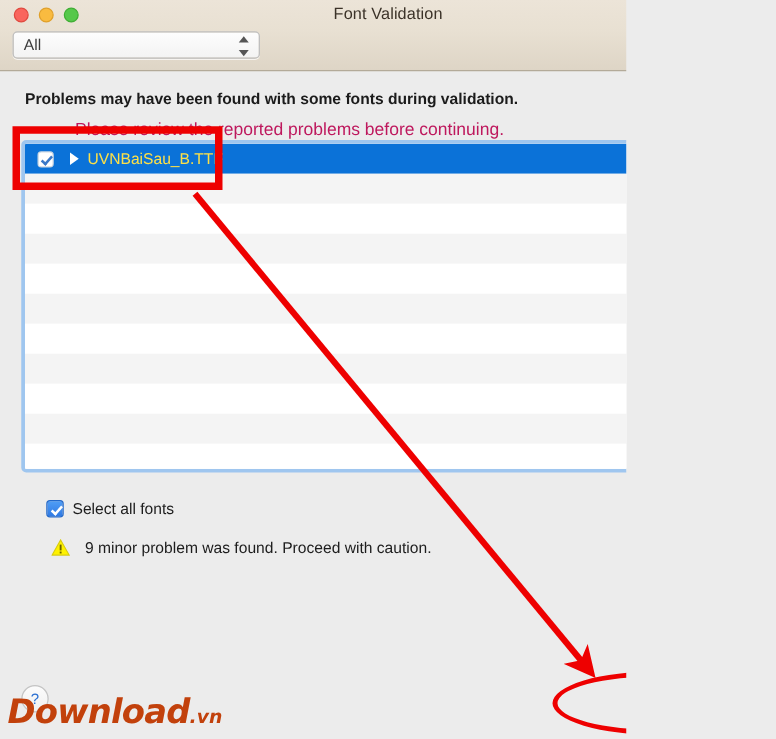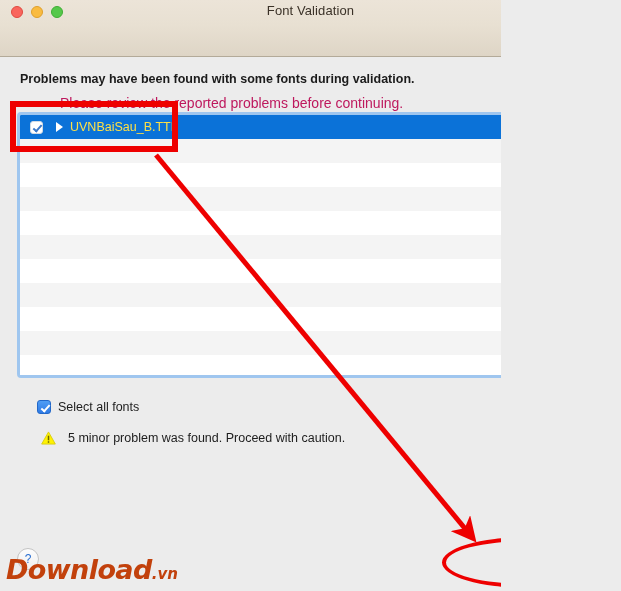--- a/index.html
+++ b/index.html
@@ -338,20 +338,27 @@
 <div class="window">
 
   <div class="titlebar">
     <div class="traffic-lights">
       <div class="tl tl-close"></div>
       <div class="tl tl-min"></div>
       <div class="tl tl-max"></div>
     </div>
     <div class="window-title">Font Validation</div>
 
+    <div class="popup-button">
+      <span class="popup-label">All</span>
+      <span class="popup-stepper">
+        <span class="chev chev-up"></span>
+        <span class="chev chev-down"></span>
+      </span>
+    </div>
 
   </div>
 
   <div class="msg-primary">Problems may have been found with some fonts during validation.</div>
   <div class="msg-secondary">Please review the reported problems before continuing.</div>
 
   <div class="list-box">
     <div class="list-inner" id="list-inner">
 
       <div class="list-row selected">
@@ -388,21 +395,21 @@
   </div>
 
   <div class="problem-row">
     <span>
       <svg class="warn-tri" width="15" height="14" viewBox="0 0 16 15">
         <polygon points="8,1 15.3,14 0.7,14" fill="#fff200" stroke="#d8cc10" stroke-width="1"></polygon>
         <rect x="7.2" y="5" width="1.6" height="5" fill="#6b6400"></rect>
         <rect x="7.2" y="11" width="1.6" height="1.6" fill="#6b6400"></rect>
       </svg>
     </span>
-    <span class="problem-label">5 minor problem was found. Proceed with caution.</span>
+    <span class="problem-label">9 minor problem was found. Proceed with caution.</span>
   </div>
 
   <div class="help-button">?</div>
 
 
   <div class="watermark">
     <span>Download</span><span class="dot-vn">.vn</span>
   </div>
 
   <div class="annot-layer">

